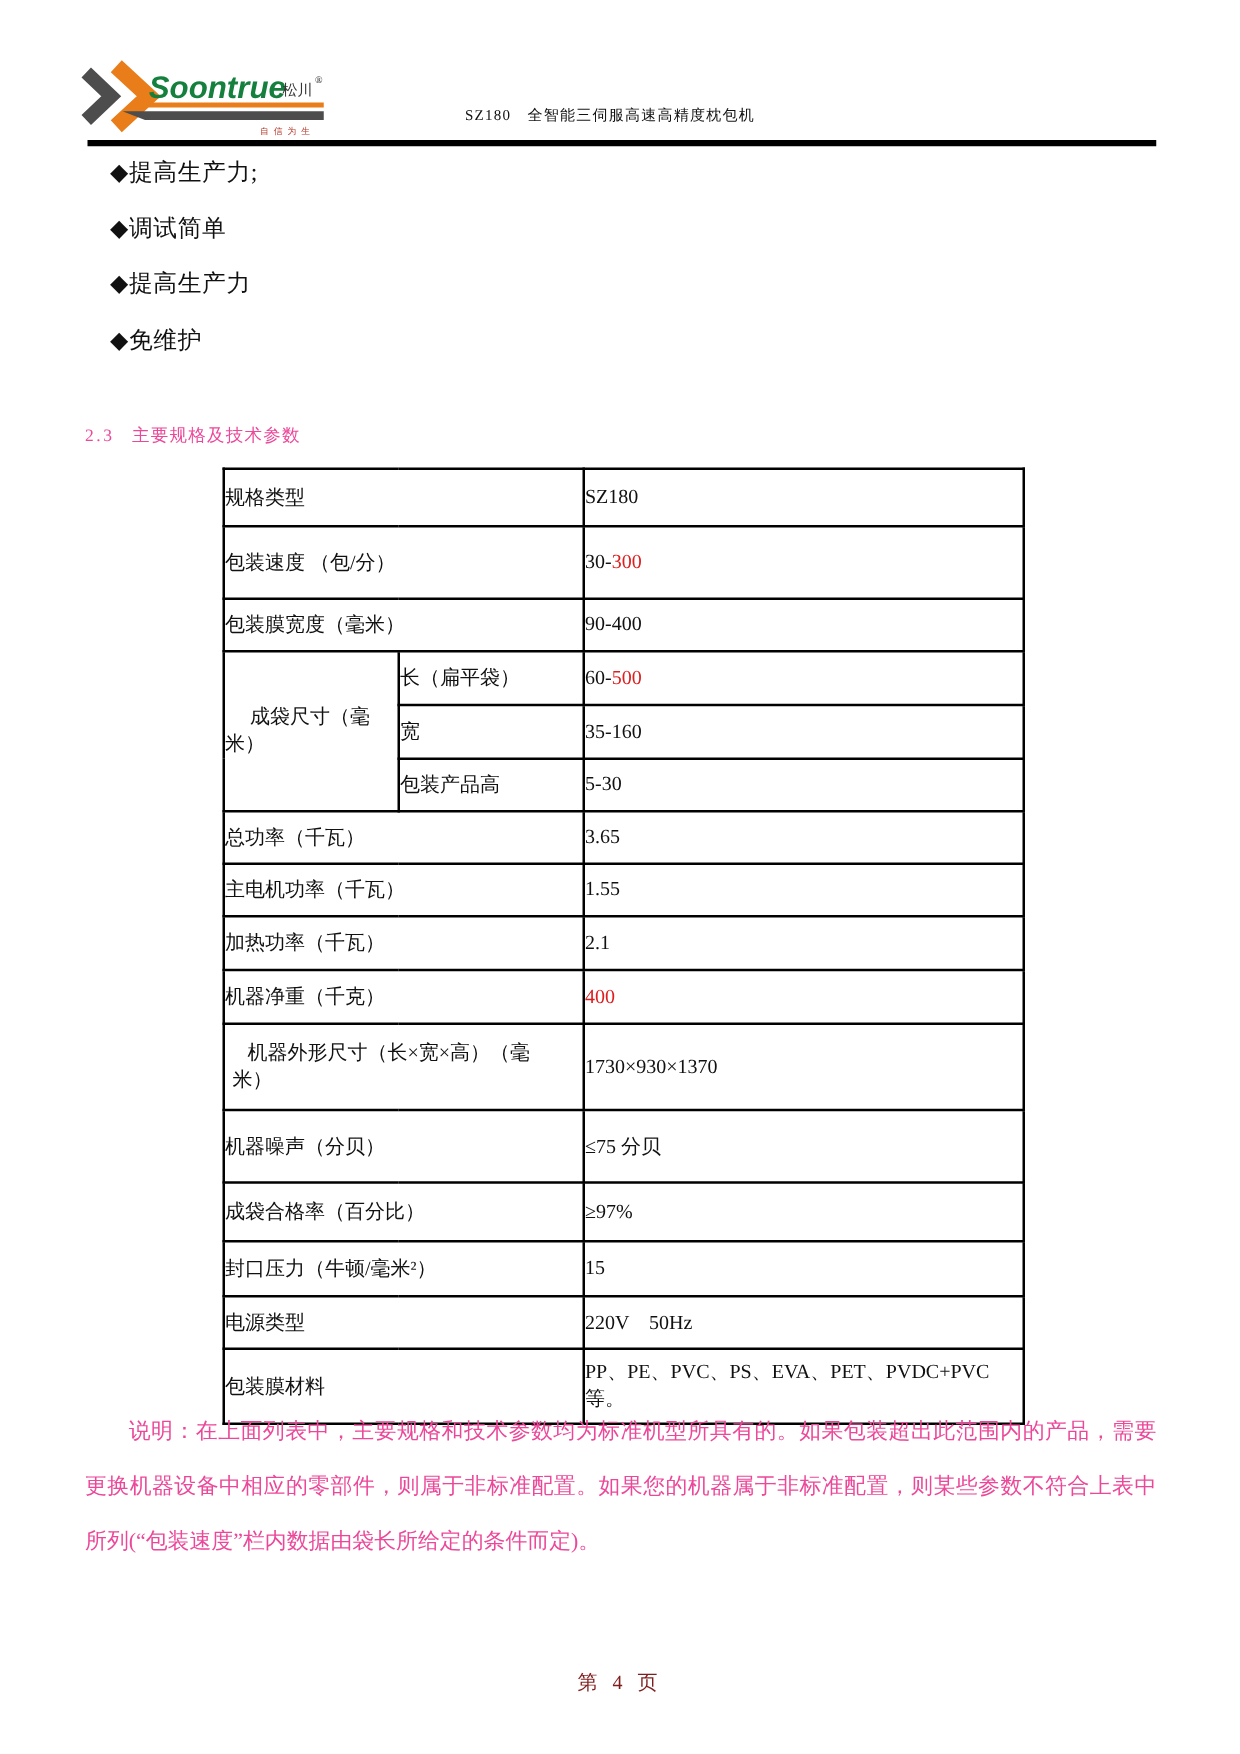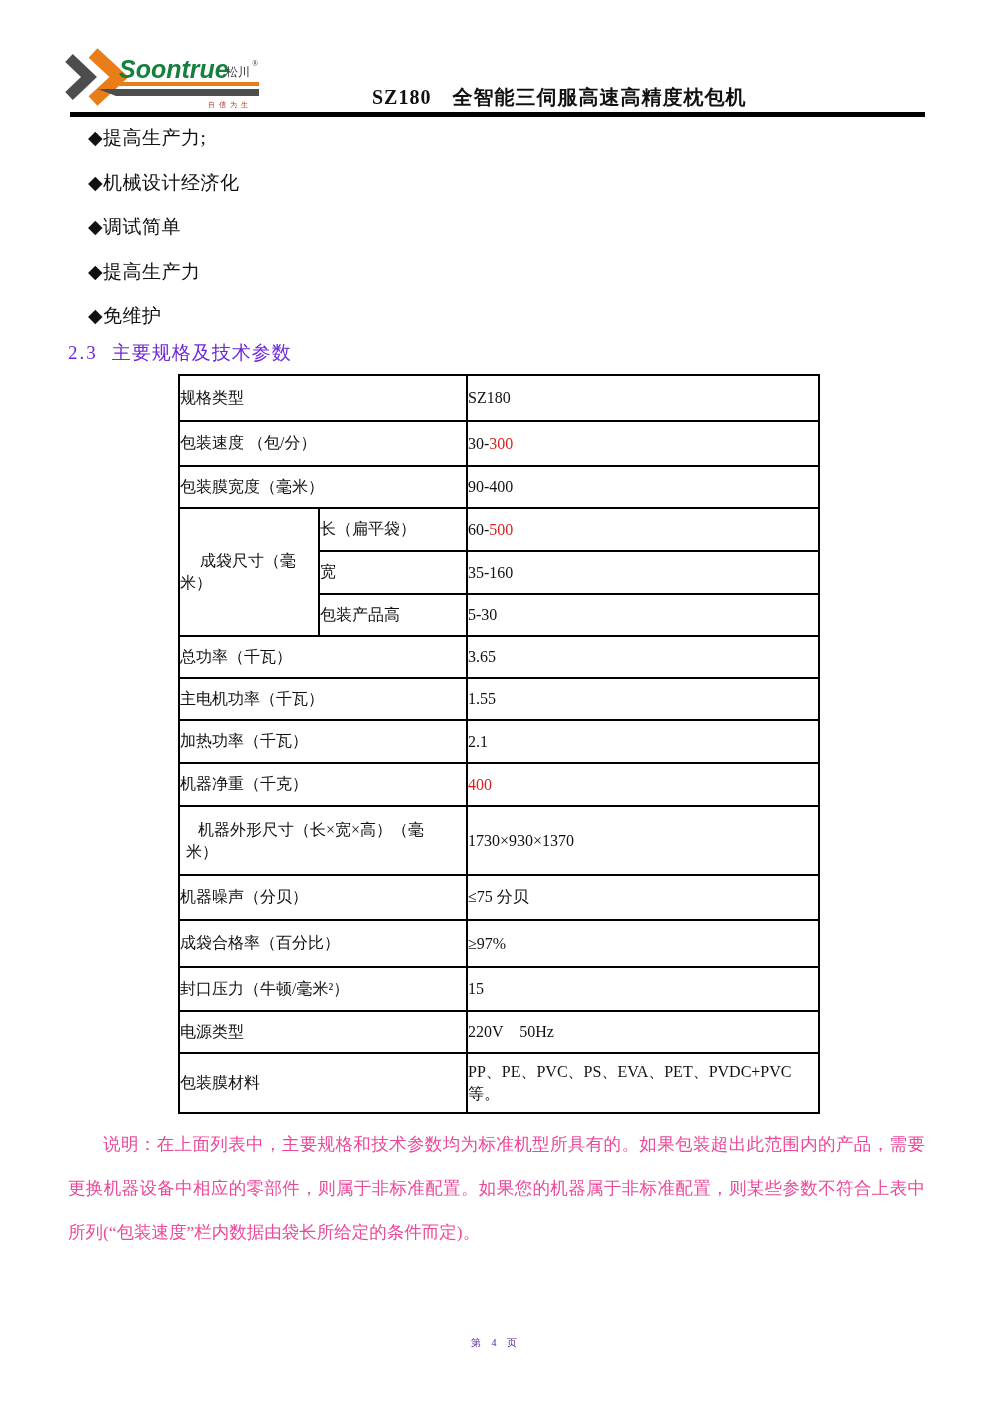--- a/index.html
+++ b/index.html
@@ -4,66 +4,66 @@
 <style>
   html,body{margin:0;padding:0;}
   body{
     width:992px;height:1403px;position:relative;background:#ffffff;
     font-family:"Liberation Serif","DejaVu Serif",serif;color:#000;
     overflow:hidden;
   }
   
   .logo{position:absolute;left:62px;top:44px;width:210px;height:68px;}
   .header-title{
-    position:absolute;left:372px;top:84px;font-size:20px;color:#111;
-    letter-spacing:1px;white-space:pre;font-weight:bold;
+    position:absolute;left:372px;top:84px;font-size:12px;color:#111;
+    letter-spacing:1px;white-space:pre;
   }
   .header-rule{
     position:absolute;left:70px;top:112px;width:855px;height:5px;background:#000;
   }
   
   .bullets{position:absolute;left:88px;top:116px;margin:0;padding:0;list-style:none;}
   .bullets li{
     height:44.5px;display:flex;align-items:center;font-size:19px;color:#111;
     letter-spacing:0.5px;
   }
   
   .section-heading{
-    position:absolute;left:68px;top:340px;font-size:19px;color:#6d28d9;letter-spacing:1px;
+    position:absolute;left:68px;top:340px;font-size:14px;color:#ec4899;letter-spacing:1px;
   }
   .section-heading .num{margin-right:14px;letter-spacing:2px;}
   
   table.spec{
     position:absolute;left:178px;top:374px;width:640px;
     border-collapse:collapse;table-layout:fixed;font-size:16px;color:#111;
   }
   table.spec td{
     border:2px solid #000;vertical-align:middle;padding:0;overflow:hidden;
   }
   td.lab{padding-left:16px;}
   td.lab-flush{padding-left:6px;}
   td.lab-indent{padding-left:20px;}
   td.sub{padding-left:14px;}
   td.val{padding-left:7px;}
   td.val-sz{padding-left:46px;}
   td.group-label{padding-left:6px;text-indent:20px;line-height:22px;}
   .wrapdim{max-width:252px;text-indent:12px;padding-left:6px;line-height:22px;}
   .valwrap{line-height:22px;padding-right:6px;}
   .red{color:#dd1f1f;}
-  tr.h46{height:46px}tr.h45{height:45px}tr.h42{height:42px}tr.h43{height:43px}
+  tr.h46{height:46px}tr.h45{height:58px}tr.h42{height:42px}tr.h43{height:43px}
   tr.h69{height:69px}tr.h47{height:47px}tr.h44{height:44px}tr.h60{height:60px}
   
   .note{
     position:absolute;left:68px;top:1122px;width:857px;font-size:17.5px;
     line-height:44px;text-indent:2em;text-align:justify;color:#ec4899;
   }
   
   .footer{
     position:absolute;left:0;top:1336px;width:100%;text-align:center;
-    font-size:10px;letter-spacing:4px;color:#4c1d95;
+    font-size:16px;letter-spacing:4px;color:#7f1d1d;
   }
   
 </style>
 </head>
 <body>
 
 <div class="logo">
   <svg width="210" height="68" viewBox="0 0 210 68">
     <polyline points="7,14 27,33 7,52" fill="none" stroke="#4d4d4d" stroke-width="11"></polyline>
     <polyline points="31,9 57,33 31,57" fill="none" stroke="#e87d1a" stroke-width="13"></polyline>
@@ -74,21 +74,20 @@
     <polygon points="36,45 197,45 197,52 54,52" fill="#4d4d4d"></polygon>
     <text x="146" y="63" font-family="Liberation Serif, serif" font-size="7" fill="#b43a2a" letter-spacing="4">自信为生</text>
   </svg>
 </div>
 
 <div class="header-title">SZ180　全智能三伺服高速高精度枕包机</div>
 <div class="header-rule"></div>
 
 <ul class="bullets">
   <li>◆提高生产力;</li>
-  <li>◆机械设计经济化</li>
   <li>◆调试简单</li>
   <li>◆提高生产力</li>
   <li>◆免维护</li>
 </ul>
 
 <div class="section-heading">
   <span class="num">2.3</span><span>主要规格及技术参数</span>
 </div>
 
 <table class="spec">

